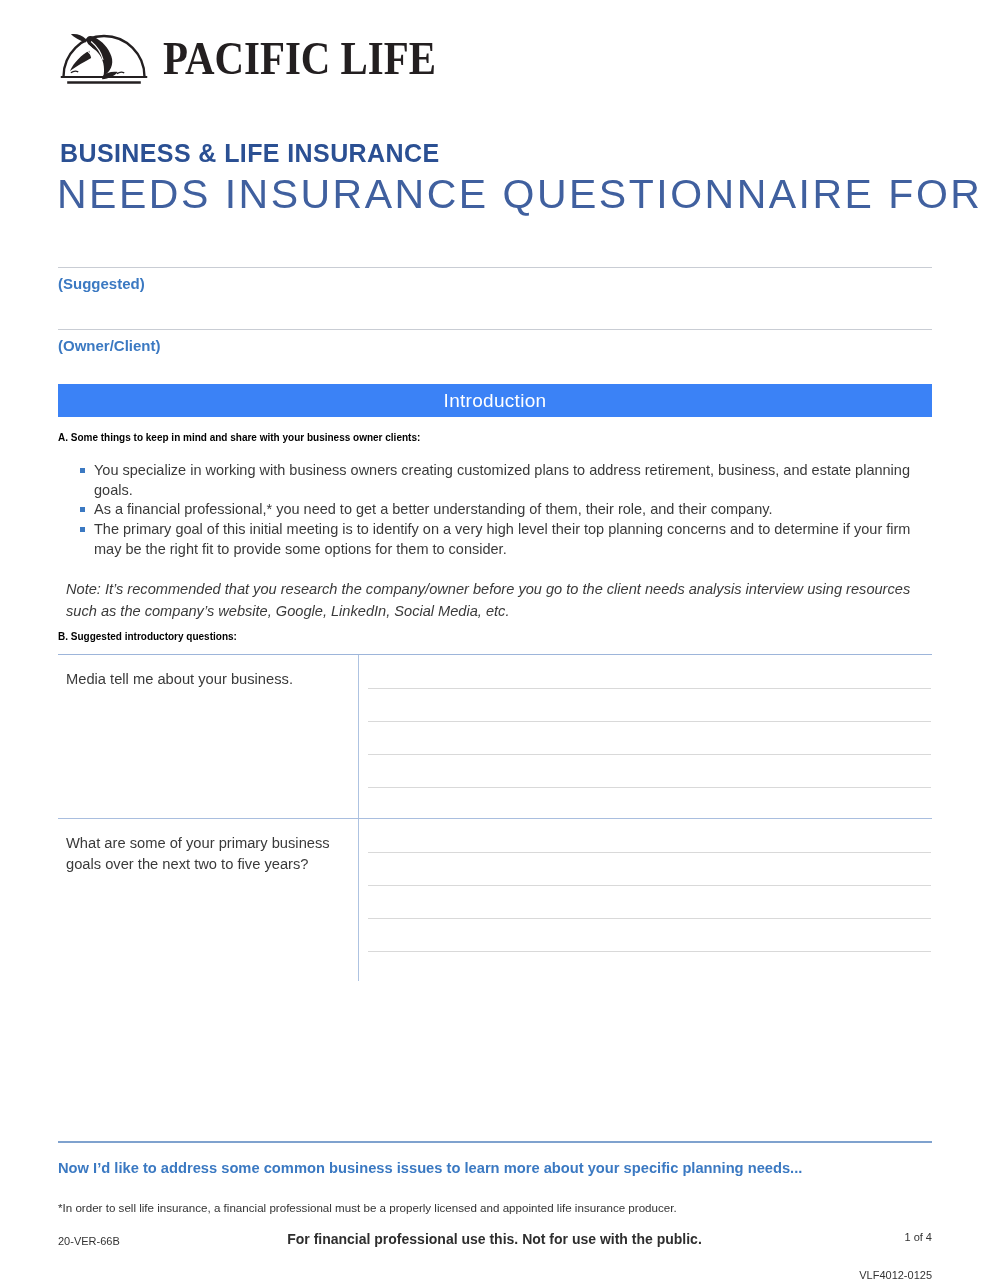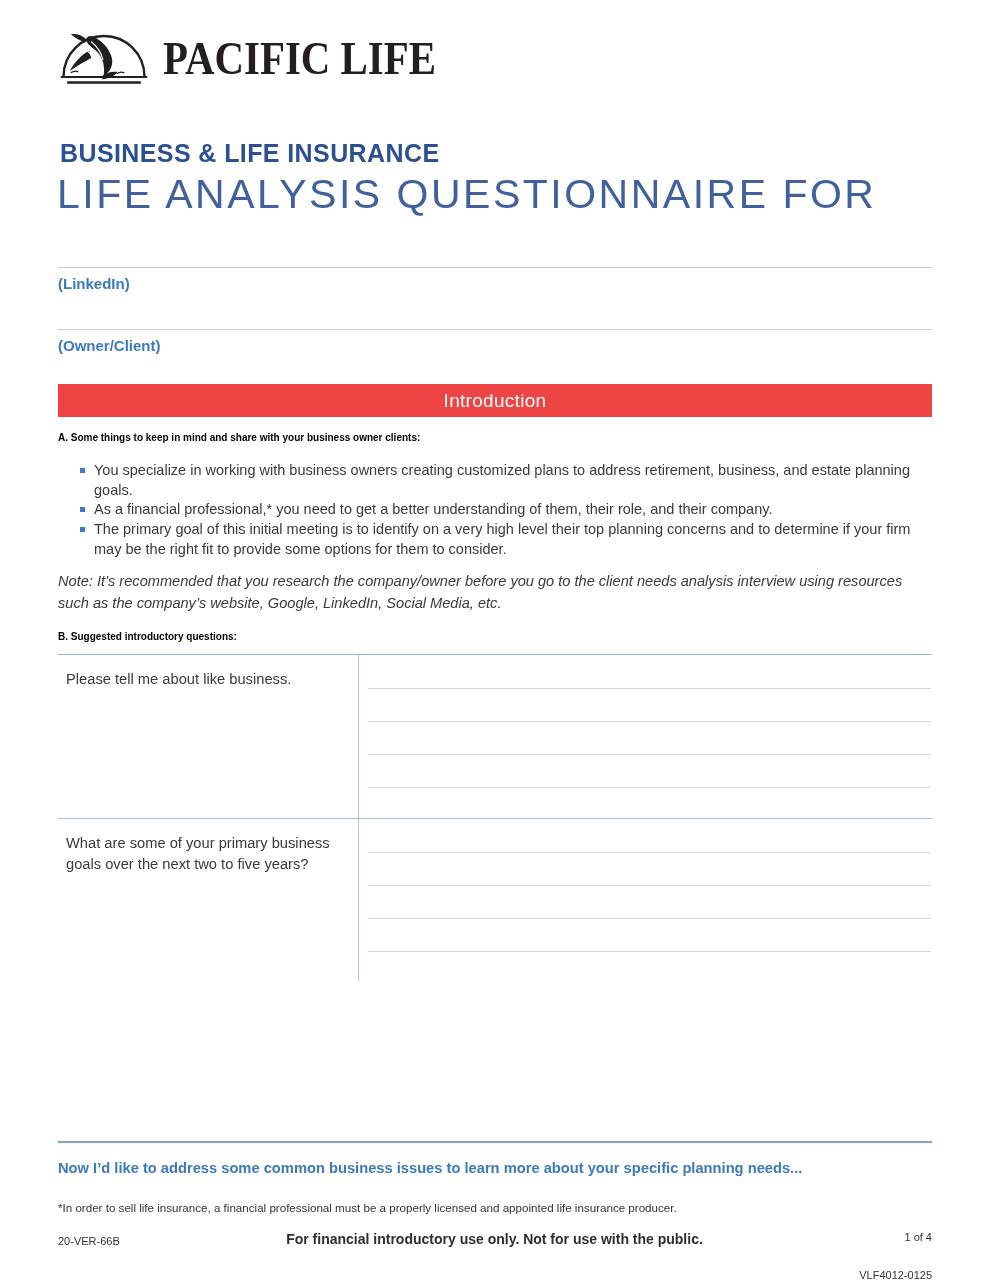--- a/index.html
+++ b/index.html
@@ -21,37 +21,37 @@
   
   .eyebrow{top:139px;left:60px;font-size:25px;font-weight:800;color:#2b5093;letter-spacing:.4px;white-space:nowrap;}
   .big-title{top:171px;left:57px;font-size:41px;font-weight:300;color:#40609f;letter-spacing:2.5px;white-space:nowrap;}
 
   
   .field-line{left:58px;right:57px;border-top:1.5px solid #c9cdd4;height:0;}
   .field-label{left:58px;font-size:15px;font-weight:700;color:#3b79c2;}
 
   
   .banner{
-    top:384px;left:58px;right:57px;height:33px;background:#ef4444;color:#ffffff;
+    top:384px;left:58px;right:57px;height:33px;background:#3b82f6;color:#ffffff;
     display:flex;align-items:center;justify-content:center;font-size:19px;font-weight:500;letter-spacing:.3px;
   }
 
   .sec-heading{font-size:10px;font-weight:700;color:#000000;}
   .heading-a{top:432px;left:58px;}
   .heading-b{top:631px;left:58px;}
 
   .bullets{top:453px;left:72px;width:852px;margin:8px;padding:0;list-style:none;}
   .bullets li{
     position:relative;padding-left:14px;font-size:14.5px;line-height:19.7px;color:#3a3a3a;
   }
   .bullets li::before{
     content:"";position:absolute;left:0;top:7px;width:5px;height:5px;background:#3b79c2;
   }
 
-  .note{top:571px;left:58px;width:866px;font-size:14.6px;font-style:italic;line-height:21.5px;color:#3a3a3a;margin:0;}
+  .note{top:571px;left:58px;width:866px;font-size:14.6px;font-style:italic;line-height:21.5px;color:#3a3a3a;margin:8px;}
 
   
   .qtable{
     top:654px;left:58px;width:874px;height:489px;box-sizing:border-box;
     border-top:1.5px solid #9db5da;border-bottom:2px solid #7fa2ce;
   }
   .qrow{position:relative;height:163px;box-sizing:border-box;}
   .qrow + .qrow{border-top:1px solid #a9bedf;}
   .vdivider{position:absolute;left:300px;top:0;bottom:0;width:1px;background:#aec3e1;}
   .qcell{position:absolute;left:8px;top:14px;width:278px;font-size:14.7px;line-height:20.5px;color:#3a3a3a;}
@@ -89,45 +89,45 @@
       <g fill="none" stroke="#ffffff" stroke-width="1.2">
         <path d="M36,14 C42,19 47,26 49,34"></path>
         <path d="M33,18 C39,23 44,30 46,38"></path>
         <path d="M31,23 C36,28 41,34 43,42"></path>
       </g>
     </svg>
     <span class="wordmark">PACIFIC LIFE</span>
   </div>
 
   <div class="abs eyebrow">BUSINESS &amp; LIFE INSURANCE</div>
-  <div class="abs big-title">LIFE ANALYSIS QUESTIONNAIRE FOR</div>
+  <div class="abs big-title">NEEDS INSURANCE QUESTIONNAIRE FOR</div>
 
   <div class="abs field-line" style="top:267px;"></div>
-  <div class="abs field-label" style="top:275px;">(LinkedIn)</div>
+  <div class="abs field-label" style="top:275px;">(Suggested)</div>
 
   <div class="abs field-line" style="top:329px;"></div>
   <div class="abs field-label" style="top:337px;">(Owner/Client)</div>
 
   <div class="abs banner">Introduction</div>
 
   <div class="abs sec-heading heading-a">A. Some things to keep in mind and share with your business owner clients:</div>
   <ul class="abs bullets">
     <li>You specialize in working with business owners creating customized plans to address retirement, business, and estate planning goals.</li>
     <li>As a financial professional,* you need to get a better understanding of them, their role, and their company.</li>
     <li>The primary goal of this initial meeting is to identify on a very high level their top planning concerns and to determine if your firm may be the right fit to provide some options for them to consider.</li>
   </ul>
   <p class="abs note">Note: It’s recommended that you research the company/owner before you go to the client needs analysis interview using resources such as the company’s website, Google, LinkedIn, Social Media, etc.</p>
 
   <div class="abs sec-heading heading-b">B. Suggested introductory questions:</div>
 
   <div class="abs qtable">
 
     <div class="qrow">
       <div class="vdivider"></div>
-      <div class="qcell">Please tell me about like business.</div>
+      <div class="qcell">Media tell me about your business.</div>
       <div class="answer-line al-1"></div>
       <div class="answer-line al-2"></div>
       <div class="answer-line al-3"></div>
       <div class="answer-line al-4"></div>
     </div>
 
     <div class="qrow">
       <div class="vdivider"></div>
       <div class="qcell">What are some of your primary business goals over the next two to five years?</div>
       <div class="answer-line al-1"></div>
@@ -137,20 +137,20 @@
     </div>
 
 
   </div>
 
   <div class="abs closing">Now I’d like to address some common business issues to learn more about your specific planning needs...</div>
 
   <div class="abs footnote">*In order to sell life insurance, a financial professional must be a properly licensed and appointed life insurance producer.</div>
 
   <div class="abs footer-left">20-VER-66B</div>
-  <div class="abs footer-center">For financial introductory use only. Not for use with the public.</div>
+  <div class="abs footer-center">For financial professional use this. Not for use with the public.</div>
   <div class="abs footer-right">
     <div>1 of 4</div>
     <div>VLF4012-0125</div>
     
   </div>
 
 </div>
 
 </body></html>

